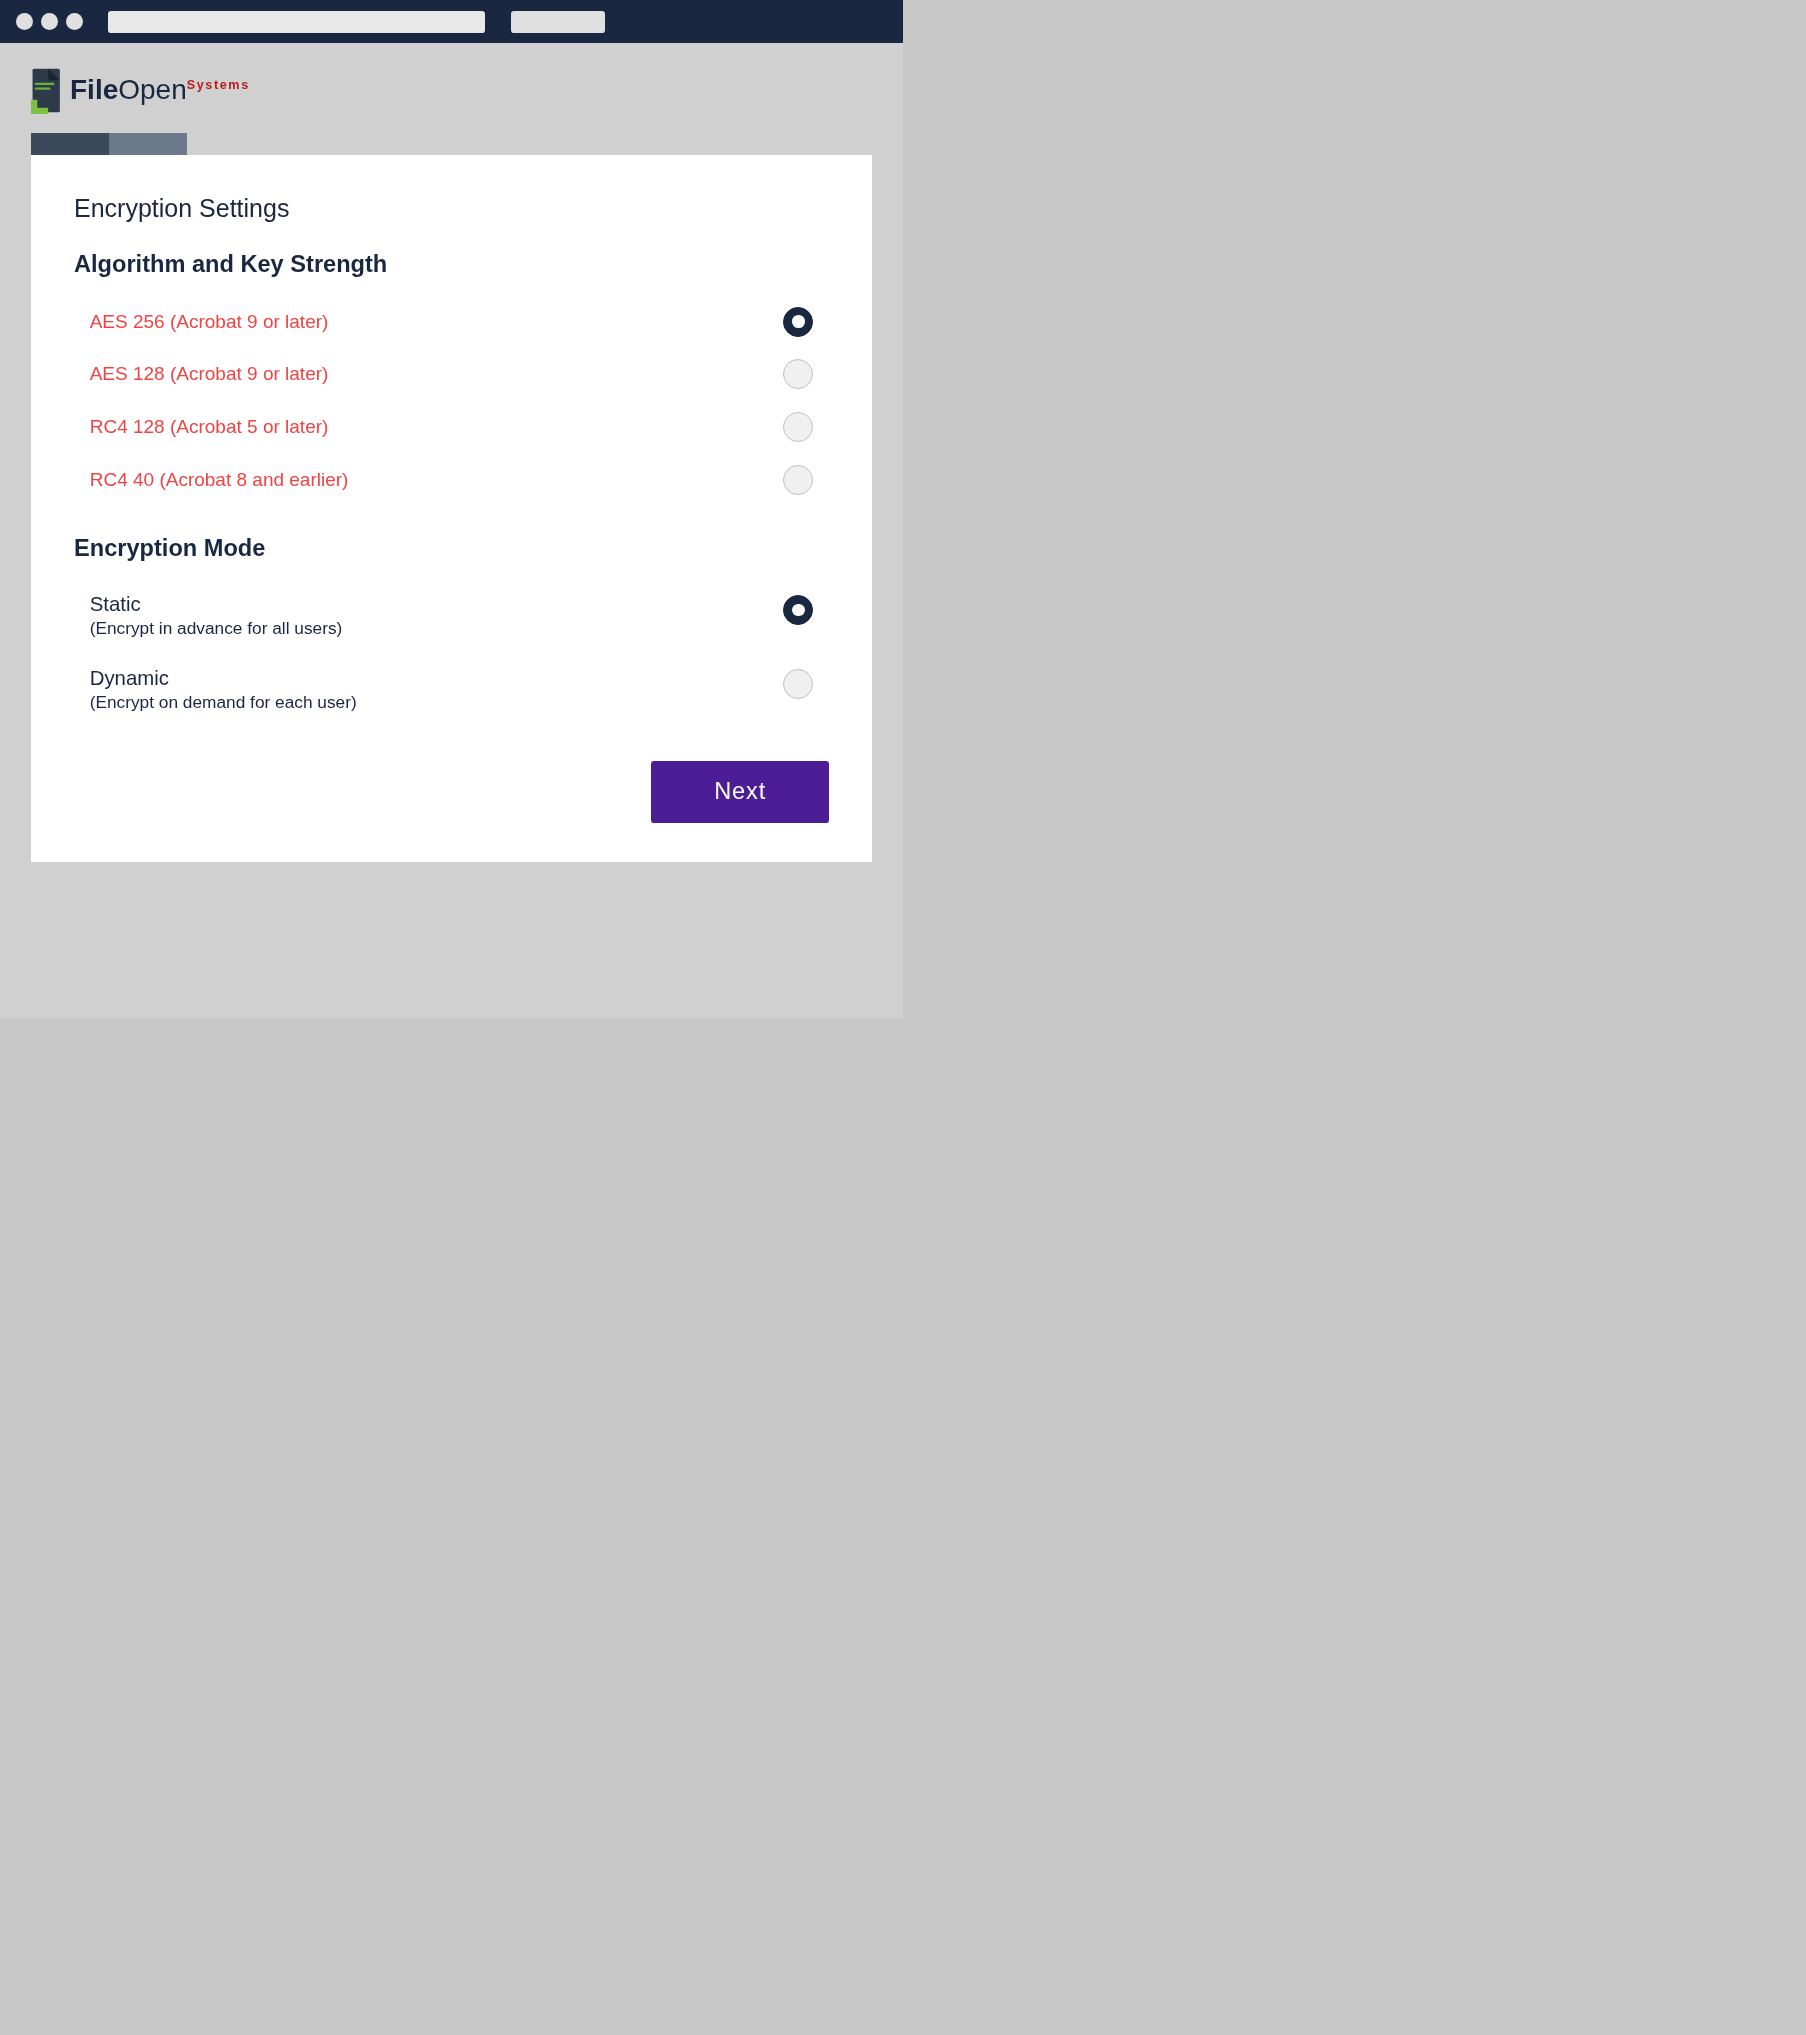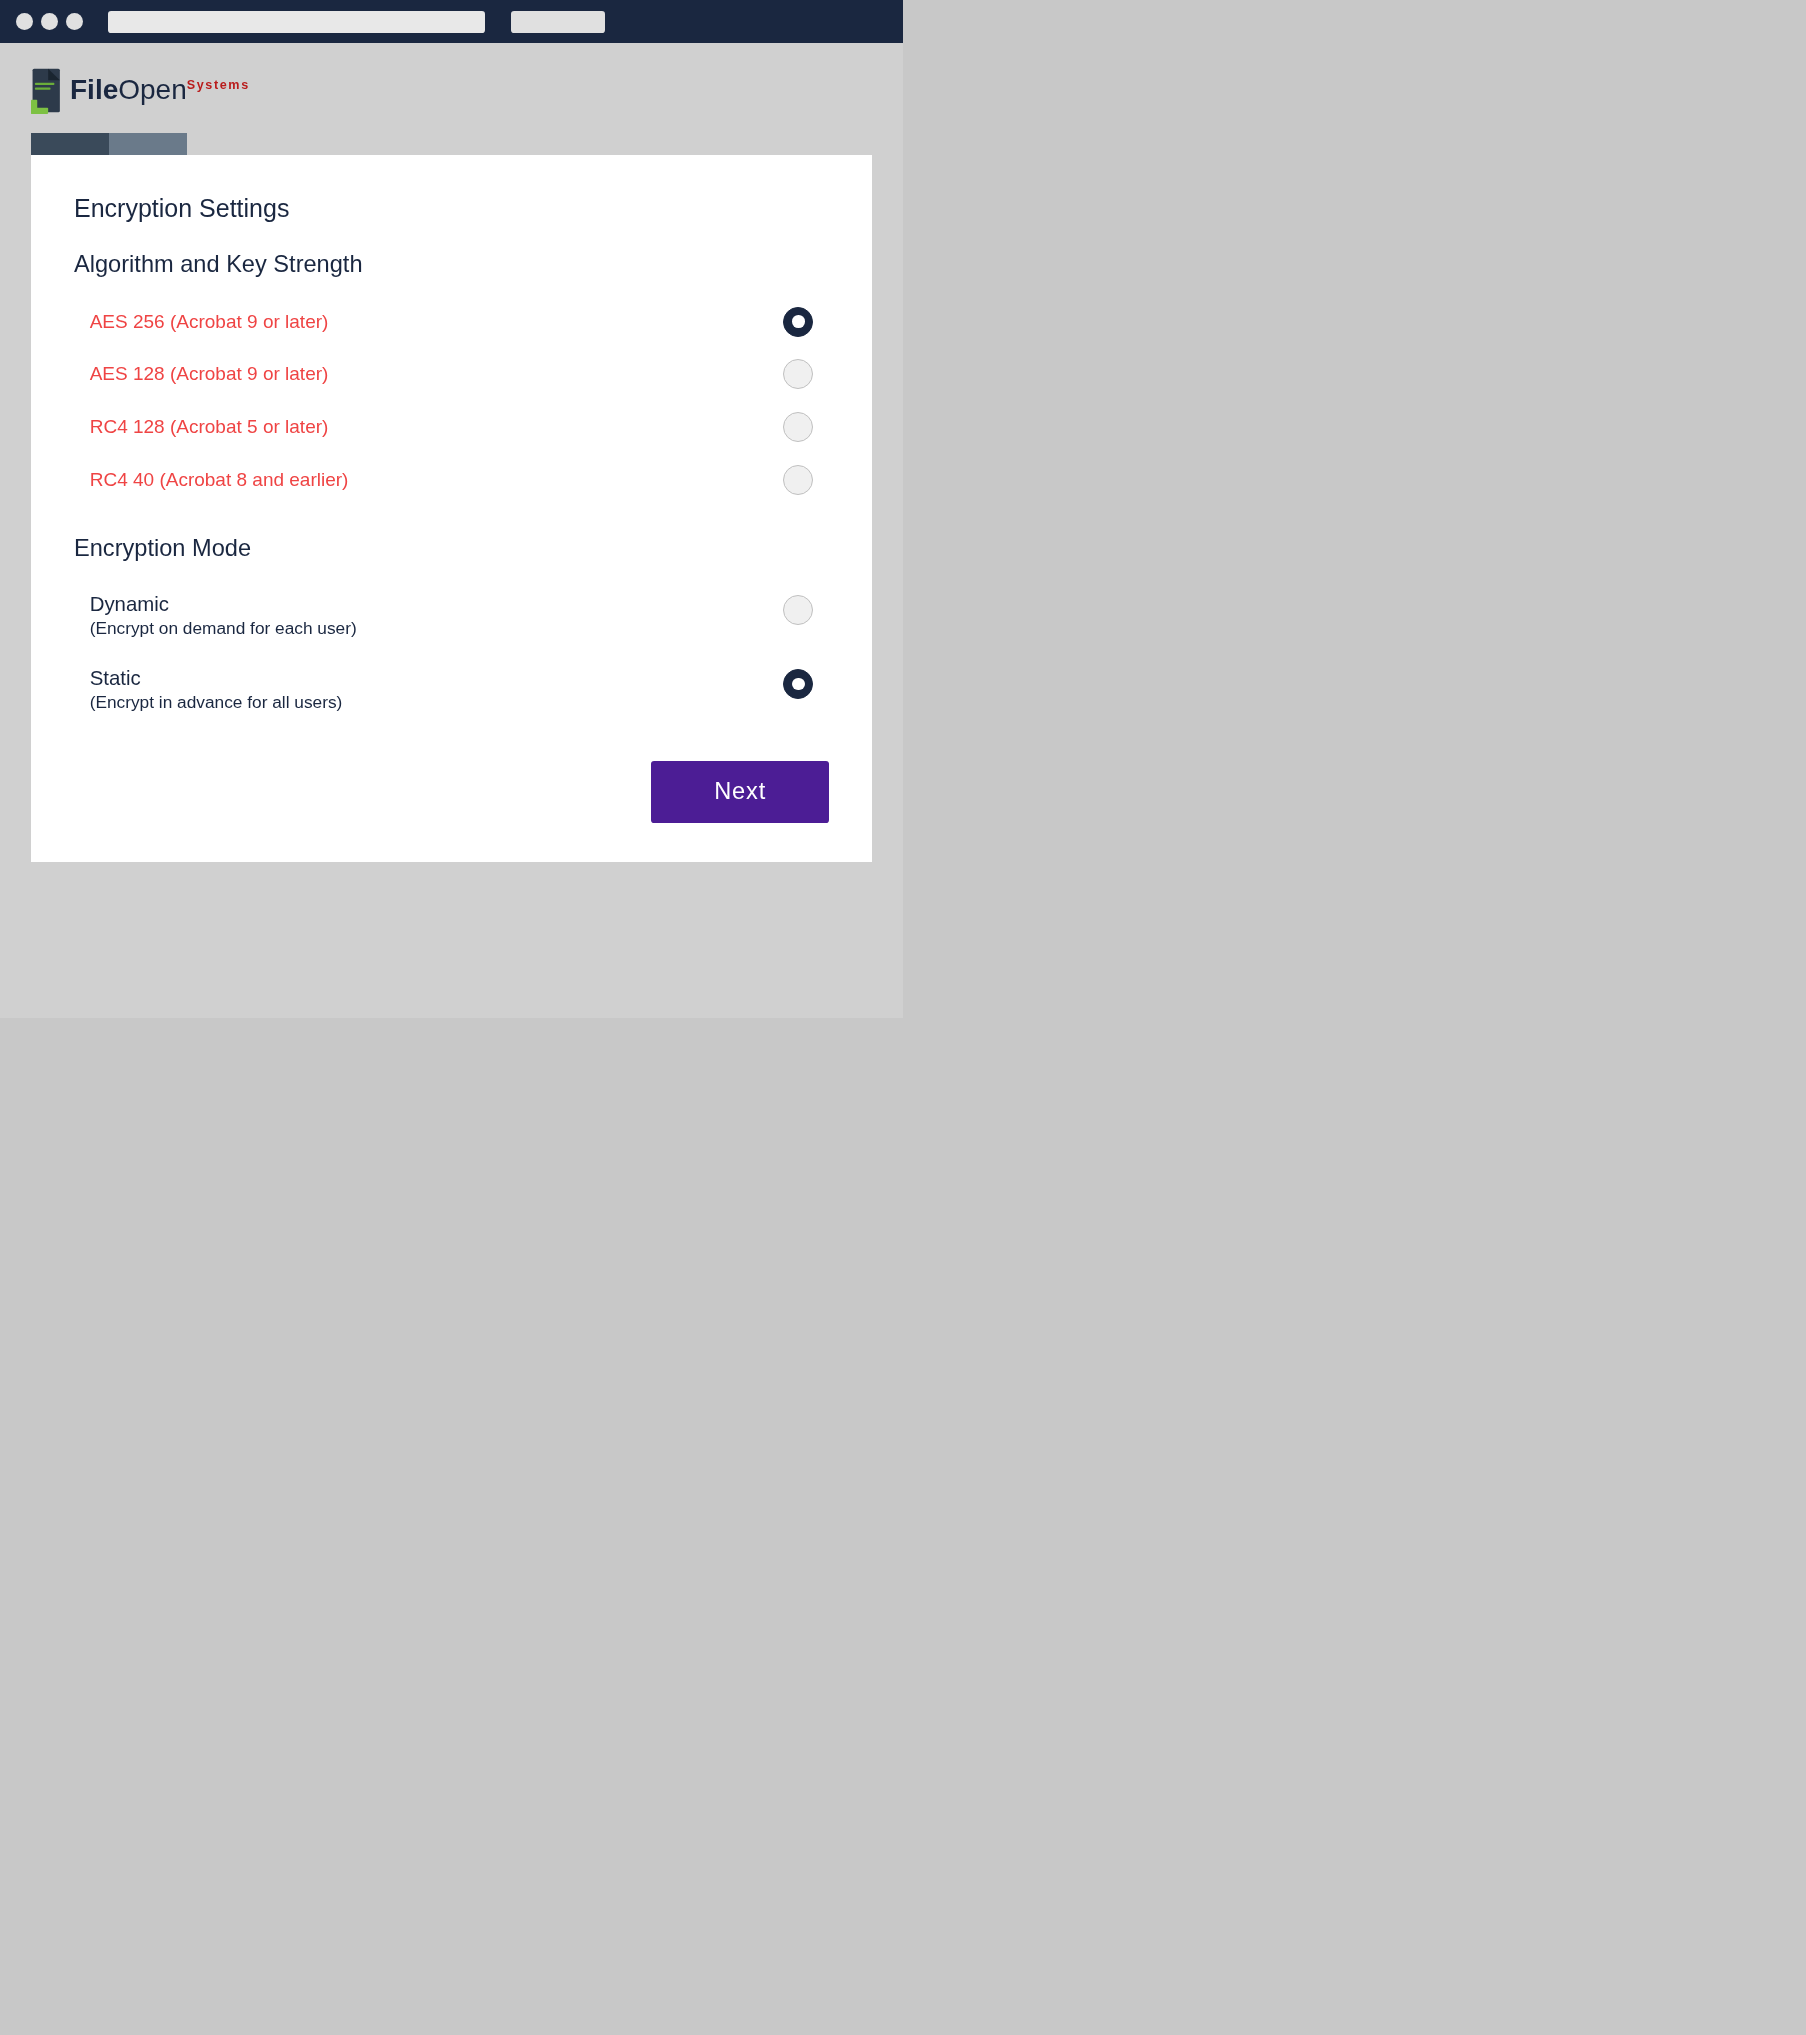--- a/index.html
+++ b/index.html
@@ -124,21 +124,21 @@
 
     .dialog-title {
       font-size: 25px;
       font-weight: 300;
       color: #1a2740;
       margin-bottom: 27.5px;
     }
 
     .section-title {
       font-size: 23.6px;
-      font-weight: 400;
+      font-weight: 700;
       color: #1a2740;
       margin-bottom: 19.6px;
     }
 
     
     .radio-group {
       margin-bottom: 31px;
     }
 
     .radio-option {
@@ -306,33 +306,33 @@
         <span class="radio-label">RC4 40 (Acrobat 8 and earlier)</span>
         <div class="radio-button"></div>
       </div>
     </div>
 
     <div class="mode-section">
       <h2 class="section-title">Encryption Mode</h2>
 
       <div class="mode-option">
         <div class="mode-label-container">
+          <span class="mode-label-main">Static</span>
+          <span class="mode-label-sub">(Encrypt in advance for all users)</span>
+        </div>
+        <div class="radio-button selected mode-radio"></div>
+      </div>
+
+      <div class="mode-option">
+        <div class="mode-label-container">
           <span class="mode-label-main">Dynamic</span>
           <span class="mode-label-sub">(Encrypt on demand for each user)</span>
         </div>
         <div class="radio-button mode-radio"></div>
       </div>
-
-      <div class="mode-option">
-        <div class="mode-label-container">
-          <span class="mode-label-main">Static</span>
-          <span class="mode-label-sub">(Encrypt in advance for all users)</span>
-        </div>
-        <div class="radio-button selected mode-radio"></div>
-      </div>
     </div>
 
     <div class="button-row">
       <button class="next-button">Next</button>
     </div>
 
   </div>
 
 </div>
 

